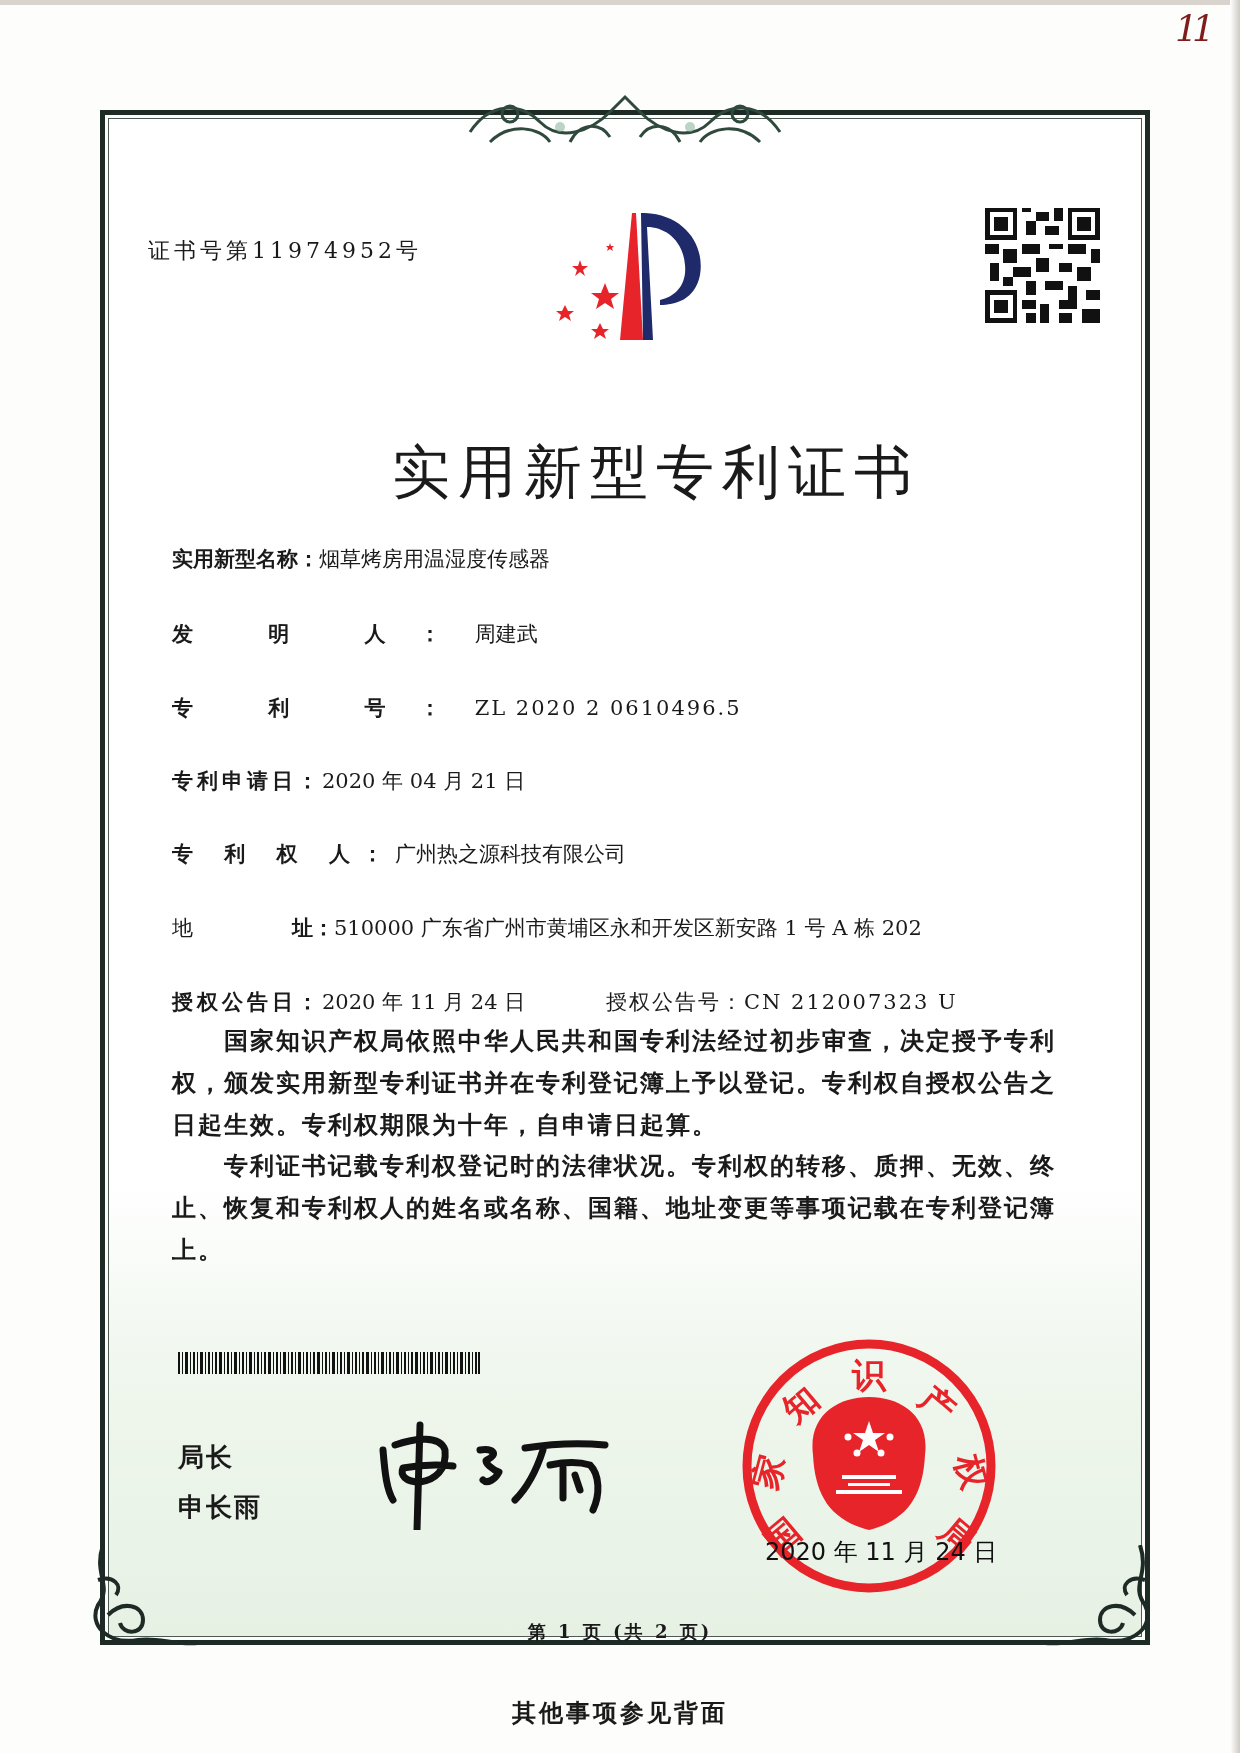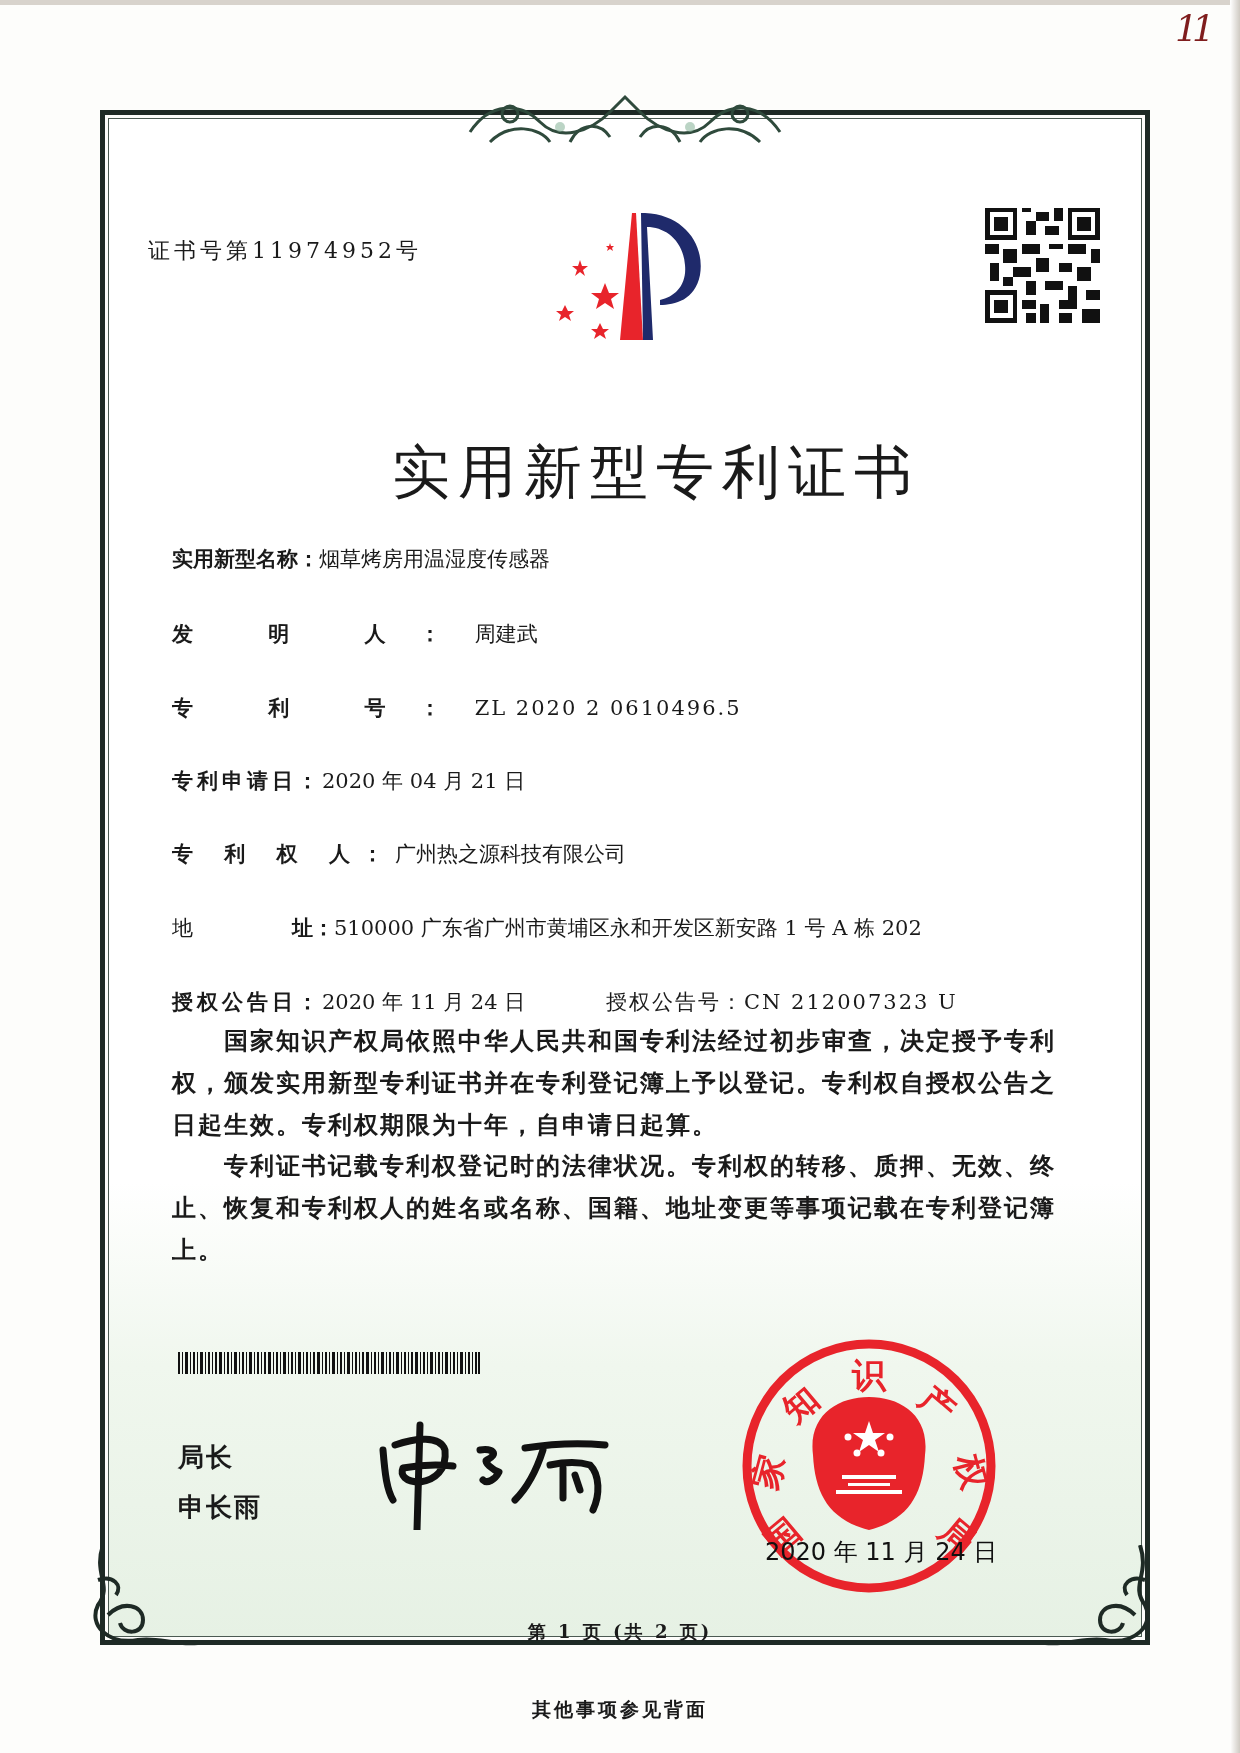--- a/index.html
+++ b/index.html
@@ -51,21 +51,21 @@
   }
   .barcode { position: absolute; left: 178px; top: 1352px; width: 302px; height: 22px; }
   .director-title, .director-name {
     position: absolute; left: 178px; font-size: 26px; font-weight: bold;
     font-family: "DejaVu Sans", sans-serif; letter-spacing: 2px;
   }
   .signature { position: absolute; left: 375px; top: 1420px; width: 260px; height: 110px; }
   .seal { position: absolute; left: 738px; top: 1335px; width: 262px; height: 262px; }
   .seal-date { position: absolute; left: 765px; top: 1536px; font-size: 24px; color: #111; white-space: nowrap; font-family: "DejaVu Sans", sans-serif; }
   .page-indicator { position: absolute; left: 0; width: 1240px; top: 1620px; text-align: center; font-size: 18px; font-weight: bold; letter-spacing: 3px; }
-  .footnote { position: absolute; left: 0; width: 1240px; top: 1697px; text-align: center; font-size: 19px; font-weight: bold; letter-spacing: 3px; }
+  .footnote { position: absolute; left: 0; width: 1240px; top: 1697px; text-align: center; font-size: 24px; font-weight: bold; letter-spacing: 3px; }
 </style>
 </head>
 <body>
 
 <div class="page-edge-top"></div>
 <div class="page-edge-right"></div>
 <div class="handwritten-mark">11</div>
 
 <div class="frame"></div>
 

